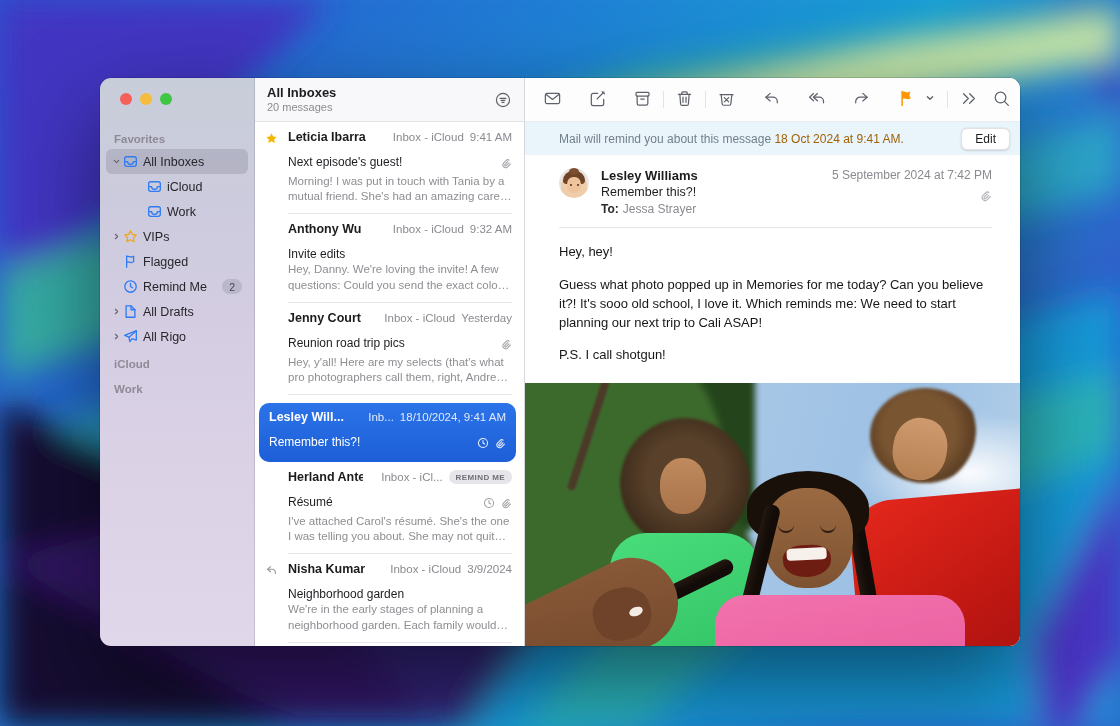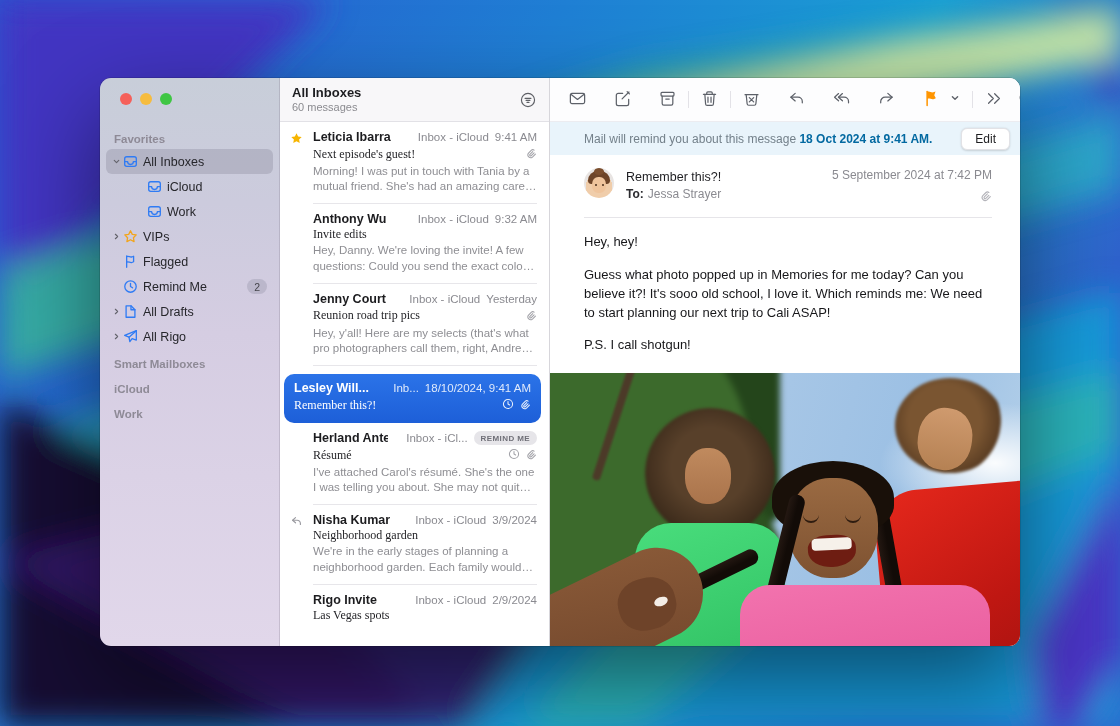--- a/index.html
+++ b/index.html
@@ -8,21 +8,21 @@
 
   
   .wallpaper { position:absolute; inset:0; width:1120px; height:726px; }
 
   
   .window { position:absolute; left:100px; top:78px; width:920px; height:568px;
     border-radius:11px; overflow:hidden; display:flex;
     box-shadow:0 35px 90px rgba(0,0,0,.5), 0 0 0 .5px rgba(0,0,0,.25); }
 
   
-  .sidebar { width:180px; flex:none; position:relative;
+  .sidebar { width:155px; flex:none; position:relative;
     background:linear-gradient(180deg,#c8ced9 0%,#cccbdd 22%,#d5cde2 45%,#dbd2e6 70%,#e1d7ea 100%);
     border-right:1px solid rgba(120,110,130,.25); }
   .traffic { position:absolute; top:15px; left:20px; display:flex; gap:8px; }
   .traffic span { width:12px; height:12px; border-radius:50%; display:block; }
   .tl-red{background:#f5605a;} .tl-yellow{background:#f6bc3e;} .tl-green{background:#3fc644;}
   .sb-scroll { position:absolute; top:46px; left:0; right:0; bottom:0; padding:0 6px; overflow:hidden; }
   .sb-section-title { font-size:11.5px; font-weight:700; color:#8e8a96; padding:9px 6px 4px 8px; }
   .sb-item { display:flex; align-items:center; height:25px; border-radius:6px; padding:0 6px 0 4px; position:relative; }
   .sb-item.selected { background:rgba(142,142,160,.38); }
   .sb-chev { width:13px; flex:none; display:flex; align-items:center; justify-content:center; color:#63636b; }
@@ -48,21 +48,21 @@
   .msg .gutter { width:33px; flex:none; display:flex; justify-content:center; padding-top:2px; }
   .gutter svg { width:13px; height:13px; }
   .g-star { color:#f7b500; }
   .g-reply { color:#9a9aa0; }
   .msg .mbody { flex:1; min-width:0; padding-bottom:9px; border-bottom:1px solid #e7e6ea; }
   .msg:last-child .mbody { border-bottom:none; }
   .m-l1 { display:flex; align-items:baseline; gap:18px; }
   .m-sender { font-size:12.5px; font-weight:700; color:#1c1c1f; white-space:nowrap; overflow:hidden; flex:1; }
   .m-meta { font-size:11.5px; color:#8a8a90; white-space:nowrap; display:flex; align-items:center; gap:6px; }
   .m-remind { font-size:8px; font-weight:700; letter-spacing:.4px; color:#6f6f77; background:#e6e5e9; border-radius:8px; padding:2.5px 7px; }
-  .m-l2 { display:flex; align-items:center; margin-top:1px;font-family:Liberation Serif, serif; }
+  .m-l2 { display:flex; margin-top:11px; }
   .m-subject { font-size:12px; color:#1e1e22; flex:1; white-space:nowrap; overflow:hidden; }
   .m-sic { display:flex; gap:5px; color:#a2a2a8; }
   .m-sic svg { width:12px; height:12px; stroke-width:1.4; }
   .m-preview { margin-top:1px; font-size:11.5px; line-height:1.32; color:#8e8e93;
     display:-webkit-box; -webkit-line-clamp:2; -webkit-box-orient:vertical; overflow:hidden; }
   .msg.selected { padding:8px 8px 0 4px; }
   .msg.selected .mbody { background:linear-gradient(180deg,#2b73e8,#1d5fd8); border-bottom:none; border-radius:10px;
      padding:7px 10px 9px 10px; }
   .msg.selected .m-sender, .msg.selected .m-subject { color:#fff; }
   .msg.selected .m-meta { color:rgba(255,255,255,.85); }
@@ -75,21 +75,21 @@
      display:flex; align-items:center; padding:0 16px 0 14px; gap:0; }
   .tb-btn { color:#5d6169; display:flex; align-items:center; justify-content:center; padding:4px; border:none; background:none; }
   .tb-btn svg { width:19px; height:19px; stroke-width:1.3; }
   .tb-btn.small svg { width:12px; height:12px; stroke-width:1.8; }
   .tb-sep { width:1px; height:17px; background:#e3e2e7; margin:0 7px; flex:none; }
   .tb-gap { width:18px; flex:none; }
   .tb-gap-s { width:6px; flex:none; }
 
   .banner { height:33px; flex:none; background:#e9f4fb; display:flex; align-items:center; padding:0 10px 0 34px; }
   .banner-text { flex:1; font-size:12px; color:#73808a; }
-  .banner-text b { color:#0369a1; font-weight:700; }
+  .banner-text b { color:#a16207; font-weight:400; }
   .edit-btn { font-size:12px; color:#1d1d20; background:#fff; border:1px solid #e2e2e6; border-radius:6px;
      padding:3px 13px; box-shadow:0 .5px 2px rgba(0,0,0,.15); }
 
   .rdr-head { flex:none; display:flex; padding:13px 28px 11px 34px; }
   .avatar { width:30px; height:30px; border-radius:50%; flex:none; margin-right:12px; position:relative;
      background:radial-gradient(circle at 50% 62%,#f0cdaa 0 55%,#e8e4e2 56%); overflow:hidden; }
   .avatar .hair { position:absolute; left:4px; top:3px; width:22px; height:13px; border-radius:11px 11px 4px 4px; background:#6d4428; }
   .avatar .bun { position:absolute; left:10px; top:0px; width:10px; height:7px; border-radius:50%; background:#7b4e2e; }
   .avatar .face { position:absolute; left:8px; top:9px; width:14px; height:16px; border-radius:45%; background:#efc49c; }
   .avatar .eye { position:absolute; width:2px; height:2px; border-radius:50%; background:#4a2f1d; top:16px; }
@@ -283,31 +283,30 @@
             </svg>
           </span>
           <span class="sb-icon">
             <svg viewBox="0 0 16 16" fill="none" stroke="currentColor" stroke-width="1.4" stroke-linecap="round" stroke-linejoin="round">
               <path d="M14.2 1.8L1.8 6.9l4.6 1.8.9 4.7 2.4-3.1 4.5 1.5z"></path>
               <path d="M6.4 8.7l7.8-6.9"></path>
             </svg>
           </span>
           <span class="sb-label">All Rigo</span>
         </div>
-        <div class="sb-section-title">Smart Mailboxes</div>
         <div class="sb-section-title">iCloud</div>
         <div class="sb-section-title">Work</div>
       </div>
   </div>
 
   <div class="list">
     <div class="list-header">
       <div class="lh-text">
         <div class="lh-title">All Inboxes</div>
-        <div class="lh-sub">60 messages</div>
+        <div class="lh-sub">20 messages</div>
       </div>
       <div class="lh-filter" id="filter-btn">
           <svg viewBox="0 0 20 20" fill="none" stroke="currentColor" stroke-width="1.4" stroke-linecap="round" stroke-linejoin="round">
             <circle cx="10" cy="10" r="7.3"></circle>
             <path d="M6.7 8.1h6.6M7.8 10.4h4.4M8.9 12.7h2.2"></path>
           </svg>
         </div>
     </div>
     <div class="msgs" id="message-rows">
         <div class="msg">
@@ -566,20 +565,21 @@
 
     <div class="rdr-head">
       <div class="avatar">
         <span class="hair"></span>
           <span class="bun"></span>
           <span class="face"></span>
         <span class="eye" style="left:11px;"></span>
           <span class="eye" style="left:18px;"></span>
       </div>
       <div class="rh-main">
+        <div class="rh-from">Lesley Williams</div>
         <div class="rh-subject">Remember this?!</div>
         <div class="rh-to">
           <b>To:</b><span>Jessa Strayer</span>
         </div>
       </div>
       <div class="rh-side">
         <div class="rh-date">5 September 2024 at 7:42 PM</div>
         <span class="rh-clip" id="header-clip"><svg viewBox="0 0 16 16" fill="none" stroke="currentColor" stroke-width="1.4" stroke-linecap="round" stroke-linejoin="round">
               <path d="M12.1 4.3a2.5 2.5 0 0 0-3.5 0L4.7 8.2a3.7 3.7 0 0 0 5.2 5.2l4-4"></path>
               <path d="M10.3 6.1l-3.7 3.7a1.25 1.25 0 0 0 1.8 1.8l3.7-3.7"></path>

